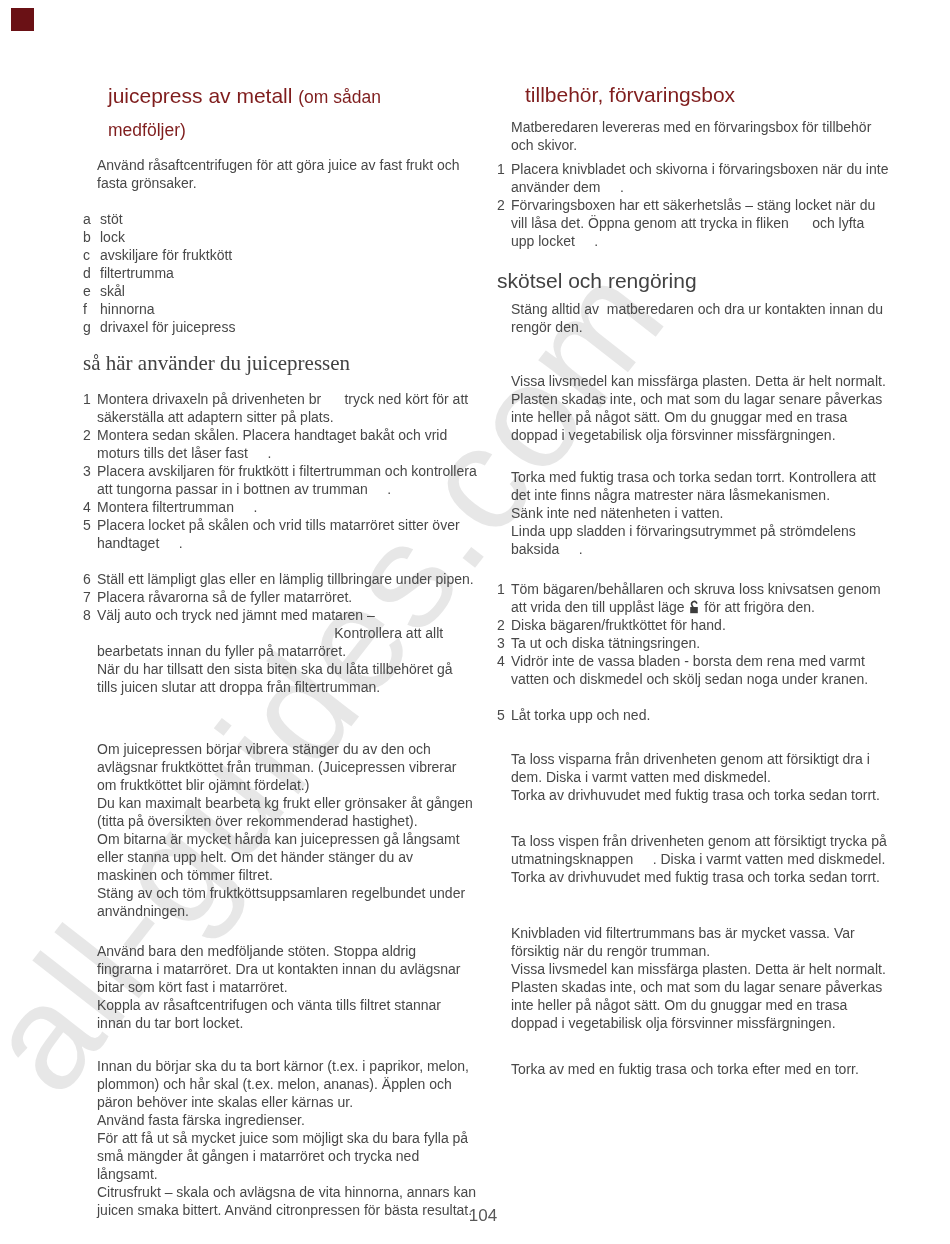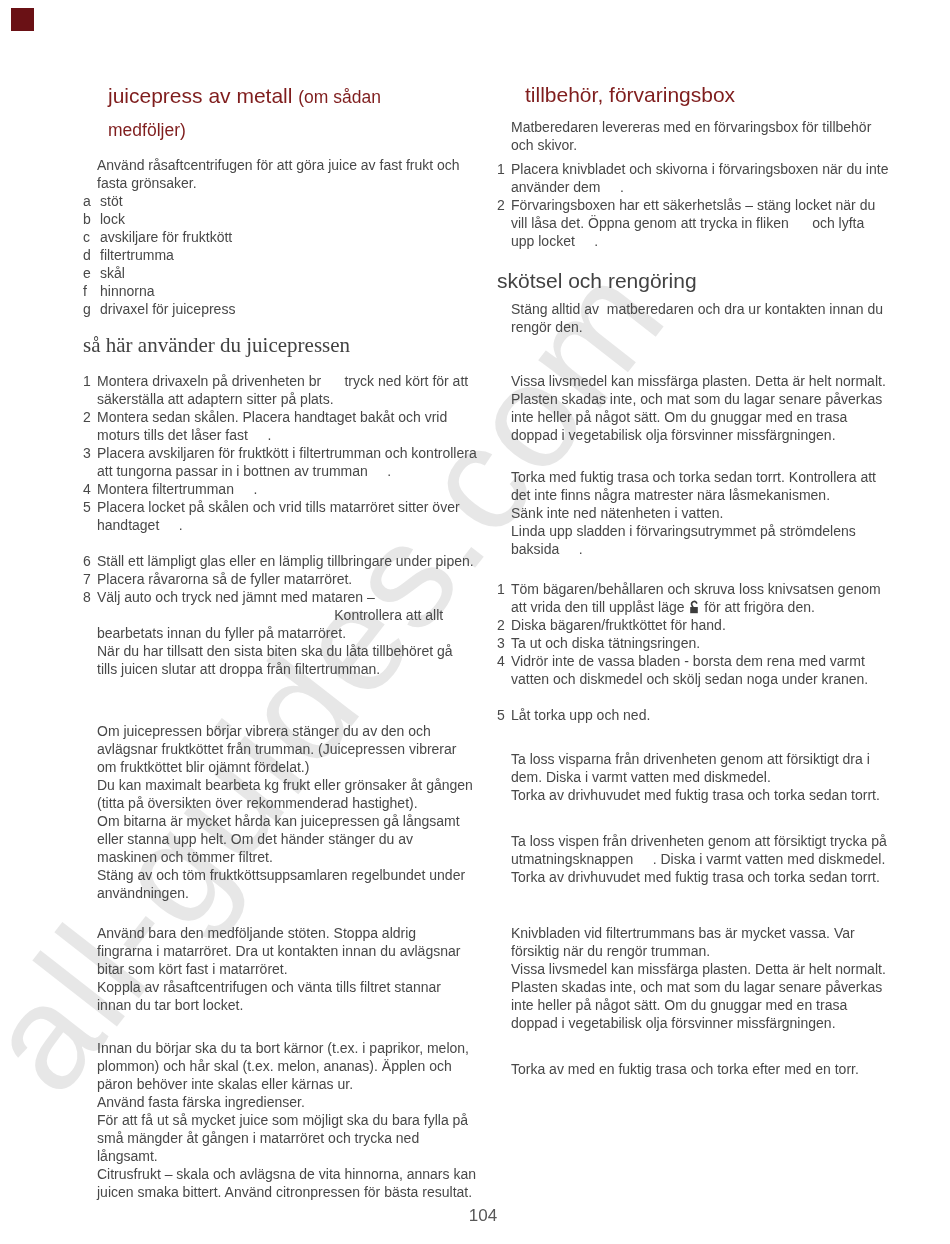--- a/index.html
+++ b/index.html
@@ -78,21 +78,21 @@
 <div class="page">
 
   <div class="watermark">all-guides.com</div>
   <div class="corner-mark"></div>
 
   <div class="col col-left">
 
     <h1 class="doc-title"><span class="txt">juicepress av metall </span><span class="paren txt">(om sådan
 medföljer)</span></h1>
 
-    <div class="txt indent" style="">Använd råsaftcentrifugen för att göra juice av fast frukt och
+    <div class="txt indent" style="margin-bottom:18px;">Använd råsaftcentrifugen för att göra juice av fast frukt och
 fasta grönsaker.</div>
 
     <div class="plist" style="margin-bottom:12px;">
       <div class="row">
           <span class="lbl">a</span>
           <span class="txt">stöt</span>
         </div>
       <div class="row">
           <span class="lbl">b</span>
           <span class="txt">lock</span>

